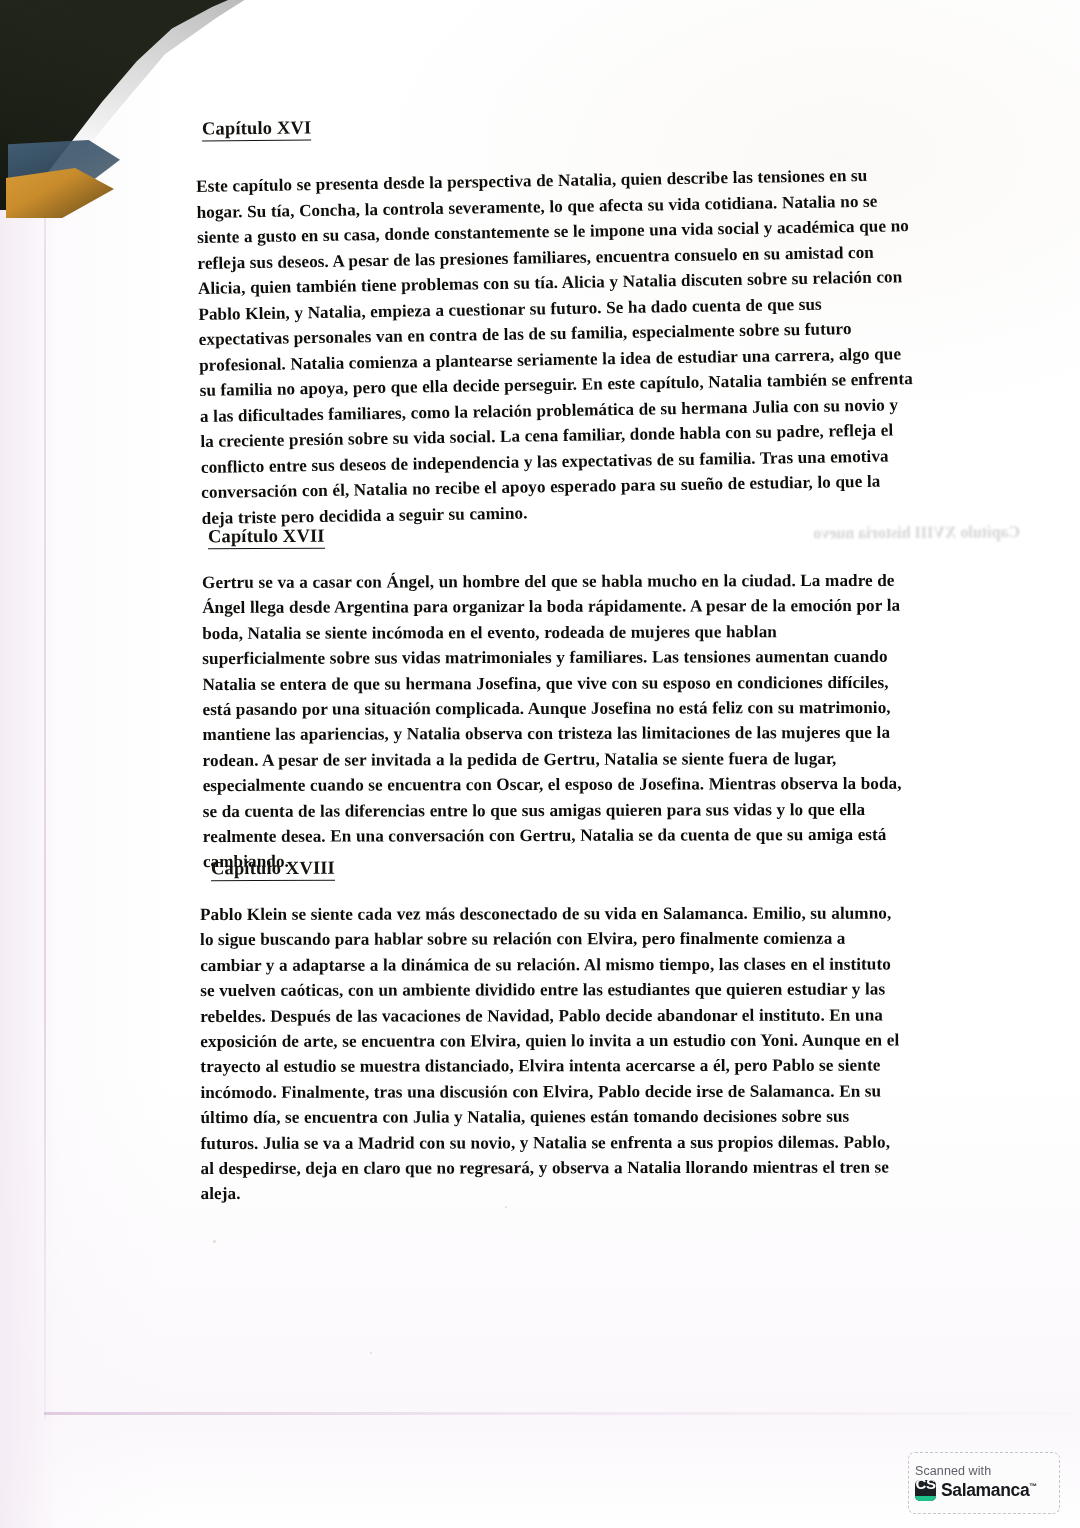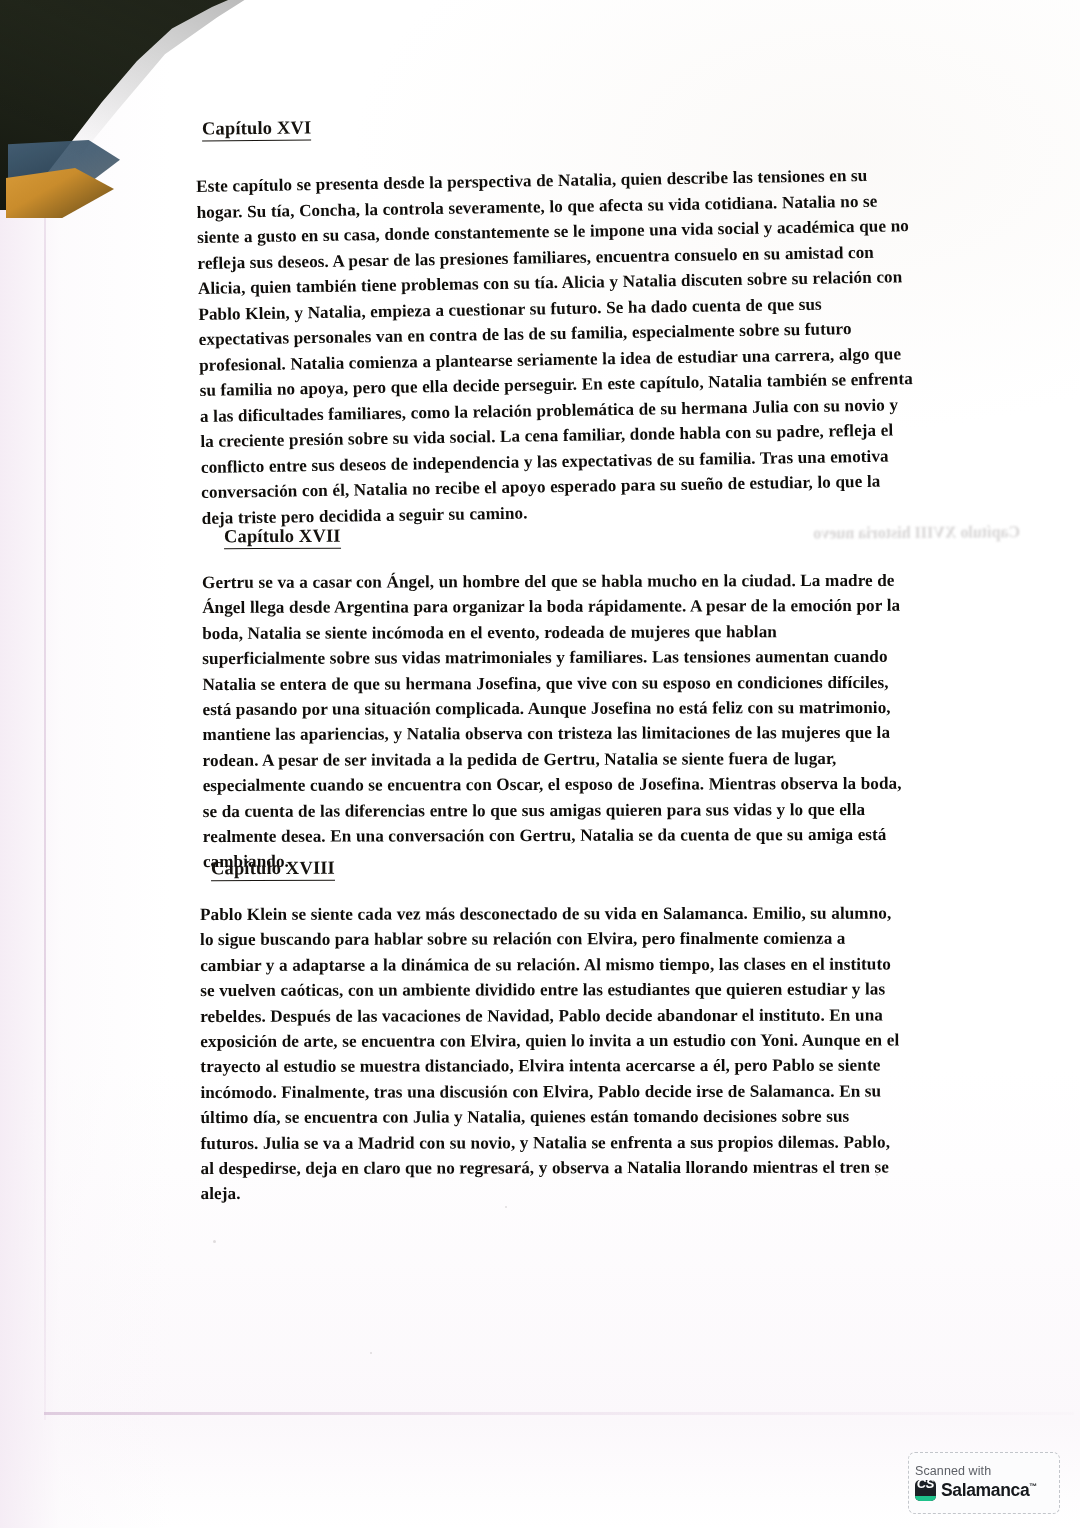--- a/index.html
+++ b/index.html
@@ -134,21 +134,21 @@
   
   #chapter-16-heading-wrap { position: absolute; left: 6px;  top: 0px;   transform: rotate(-0.55deg); }
   #chapter-16-text {
     position: absolute; left: 0px; top: 56px; width: 714px;
     transform: rotate(-0.95deg);
     transform-origin: 0 0;
     font-size: 17.2px;
     line-height: 25.5px;
   }
 
-  #chapter-17-heading-wrap { position: absolute; left: 12px; top: 408px; transform: rotate(-0.25deg); margin-left: 16px; }
+  #chapter-17-heading-wrap { position: absolute; left: 12px; top: 408px; transform: rotate(-0.25deg); }
   #chapter-17-text {
     position: absolute; left: 6px; top: 452px; width: 700px;
     transform: rotate(-0.18deg);
     transform-origin: 0 0;
     font-size: 17.2px;
     line-height: 25.4px;
   }
 
   #chapter-18-heading-wrap { position: absolute; left: 15px; top: 740px; transform: rotate(-0.2deg); }
   #chapter-18-text {
@@ -230,27 +230,26 @@
     height: 5px;
     background: #1fc28b;
   }
   .cs-logo .cs-letters {
     position: absolute;
     inset: 0;
     display: flex;
     align-items: center;
     justify-content: center;
     font-family: "Liberation Sans", "DejaVu Sans", sans-serif;
-    font-size: 13px;
+    font-size: 15px;
     font-weight: 700;
     color: #ffffff;
     letter-spacing: -0.3px;
     padding-bottom: 13px;
     box-sizing: border-box;
-    font-style: italic;
   }
   .cs-wordmark {
     font-family: "Liberation Sans", "DejaVu Sans", sans-serif;
     font-size: 17.5px;
     font-weight: 700;
     color: #15181c;
     letter-spacing: -0.35px;
     line-height: 1;
     position: relative;
   }

